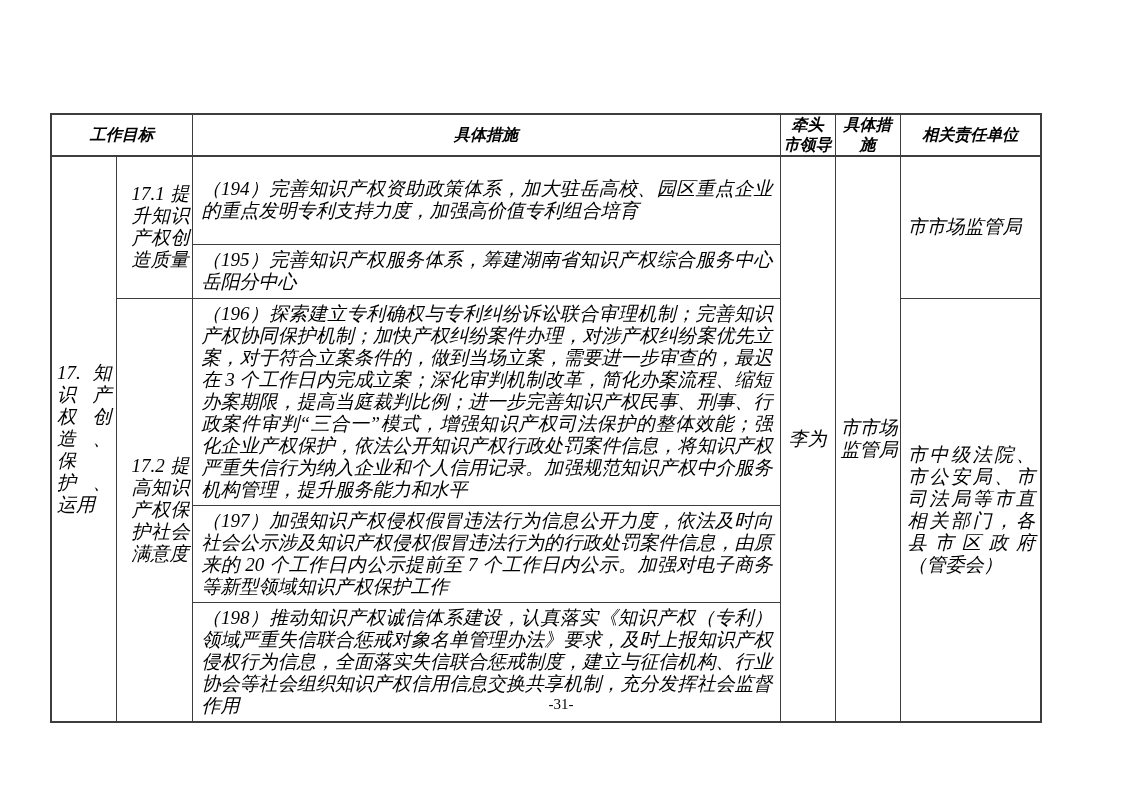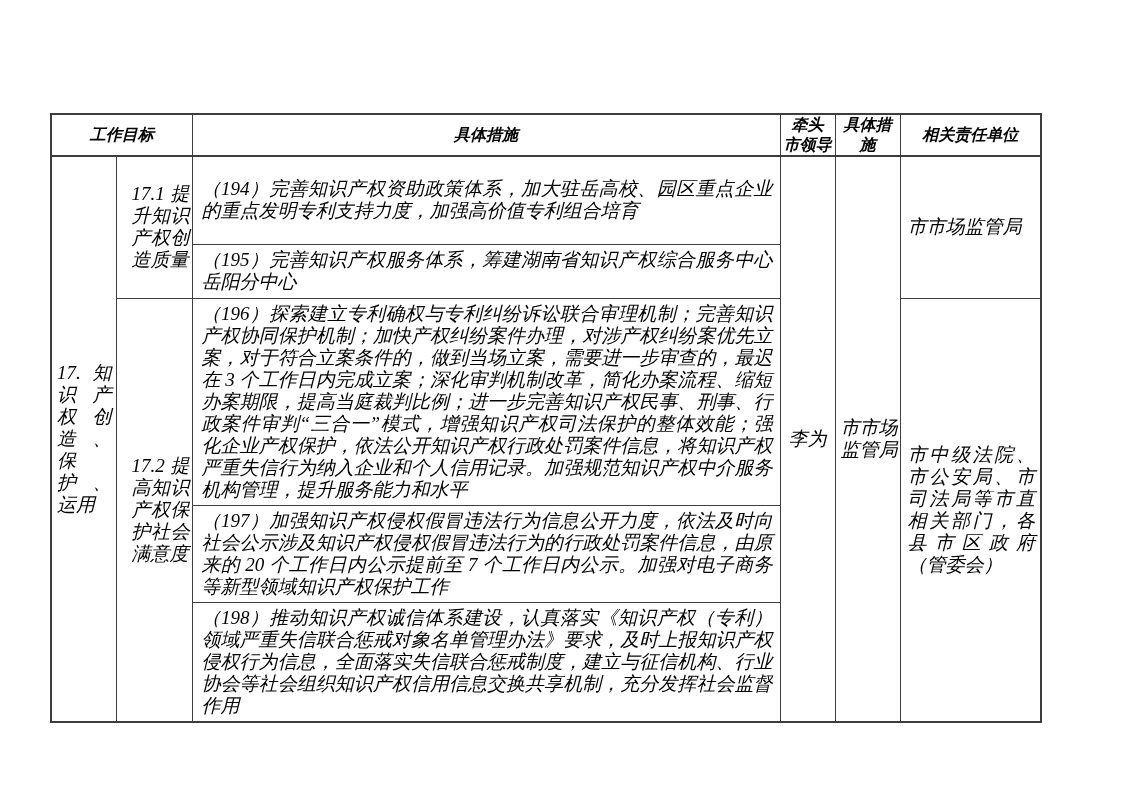--- a/index.html
+++ b/index.html
@@ -108,14 +108,15 @@
       </tr>
       <tr class="r197">
         <td class="measure-cell">（197）加强知识产权侵权假冒违法行为信息公开力度，依法及时向社会公示涉及知识产权侵权假冒违法行为的行政处罚案件信息，由原来的 20 个工作日内公示提前至 7 个工作日内公示。加强对电子商务等新型领域知识产权保护工作</td>
       </tr>
       <tr class="r198">
         <td class="measure-cell">（198）推动知识产权诚信体系建设，认真落实《知识产权（专利）领域严重失信联合惩戒对象名单管理办法》要求，及时上报知识产权侵权行为信息，全面落实失信联合惩戒制度，建立与征信机构、行业协会等社会组织知识产权信用信息交换共享机制，充分发挥社会监督作用</td>
       </tr>
     </tbody>
   </table>
 
+  <div class="page-number">-31-</div>
 
 </div>
 
 </body></html>

